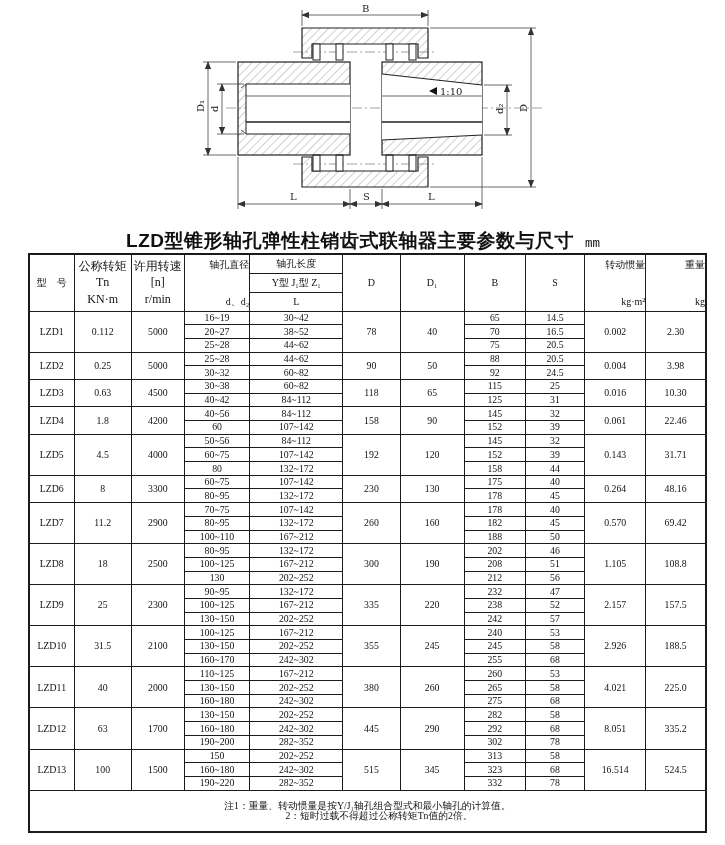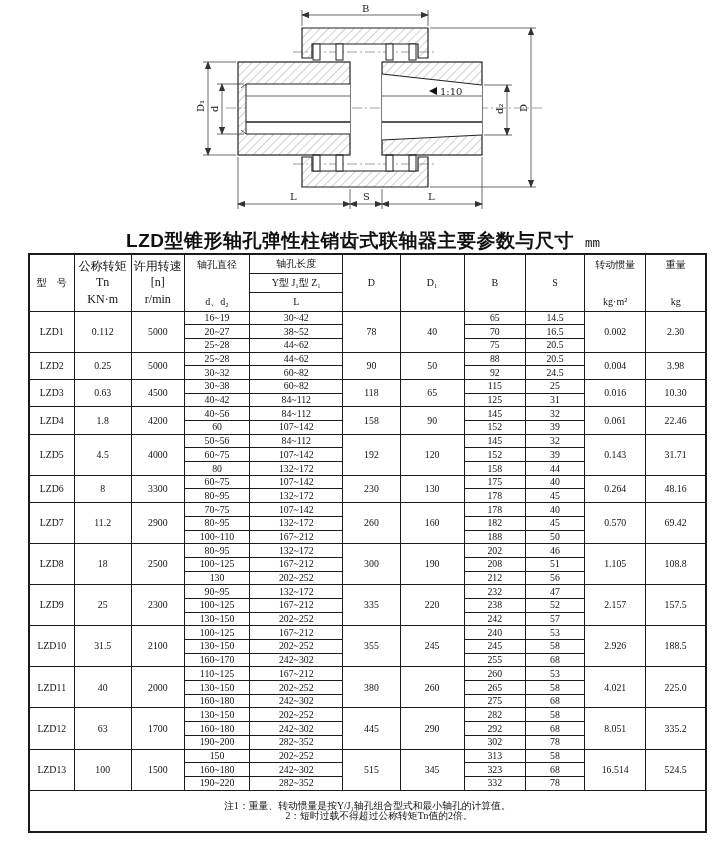--- a/index.html
+++ b/index.html
@@ -16,21 +16,21 @@
   
   #spec-table{position:absolute;left:28px;top:253px;width:679px;border-collapse:collapse;
               table-layout:fixed;border:2px solid #1a1a1a;}
   #spec-table th,#spec-table td{border:1px solid #1a1a1a;padding:0;text-align:center;
               font-weight:normal;overflow:hidden;white-space:nowrap;
               font-family:"Liberation Serif","DejaVu Serif",serif;}
   #spec-table thead th{font-size:10px;line-height:1.3;}
   #spec-table thead tr{height:19px;}
   #spec-table tbody tr{height:13.7px;}
   #spec-table tbody td{font-size:9.8px;line-height:1;}
-  .spread{display:flex;flex-direction:column;justify-content:space-between;height:50px;padding:2px 0;}
+  .spread{display:flex;flex-direction:column;justify-content:space-between;height:50px;padding:2px 0;text-align:right;}
   .stack3 div{line-height:1.4;font-size:12px;text-align:center;}
   #notes-cell{height:40px;text-align:left;vertical-align:middle;padding:2px 4px 2px 12px;
               font-size:10.5px;line-height:1.55;}
   #note-line-2{padding-left:23px;}
 </style>
 </head>
 <body>
 
 <div id="page">
 

